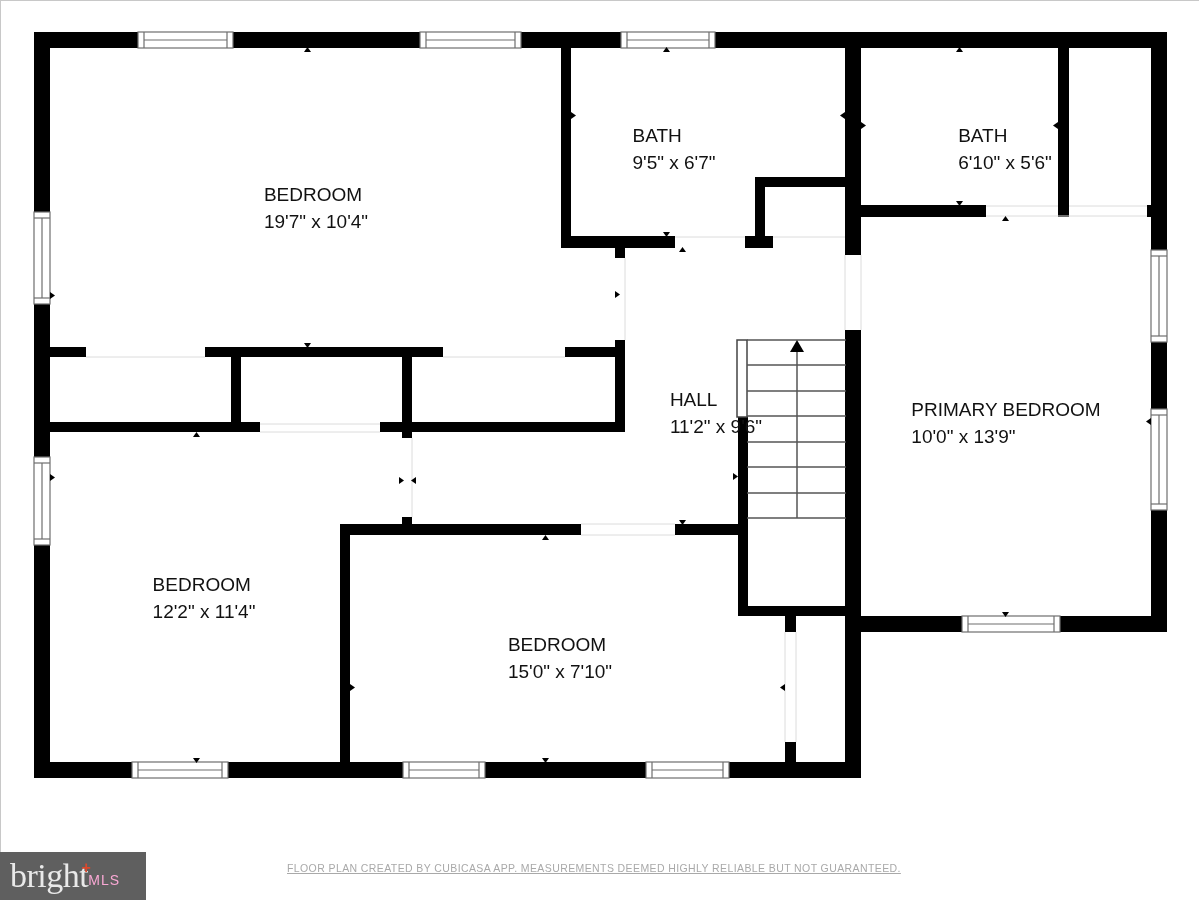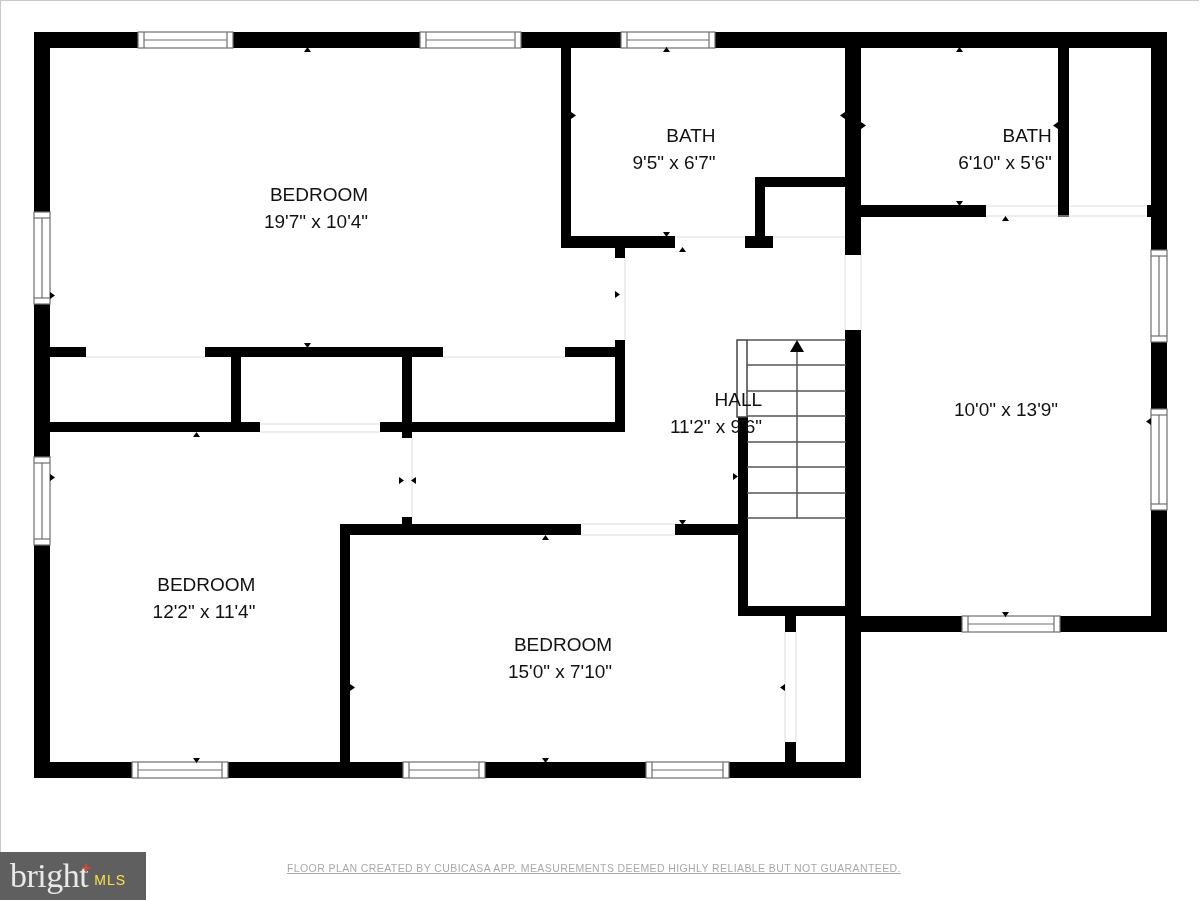--- a/index.html
+++ b/index.html
@@ -1,24 +1,24 @@
 <!DOCTYPE html>
 <html><head>
 <meta charset="utf-8">
 <style>
   html, body { margin: 0; padding: 0; background: #ffffff; }
   body { width: 1200px; height: 900px; position: relative; overflow: hidden; font-family: "Liberation Sans", sans-serif; }
   .frame { position: absolute; left: 0; top: 0; width: 1198px; height: 898px; border: 1px solid #c8c8c8; border-bottom: none; border-right: none; pointer-events: none; }
   svg.plan { position: absolute; left: 0; top: 0; width: 1200px; height: 900px; }
-  .label { position: absolute; text-align: right; color: #111; font-size: 19px; line-height: 27px; white-space: nowrap; transform: translateX(-50%); }
+  .label { position: absolute; text-align: left; color: #111; font-size: 19px; line-height: 27px; white-space: nowrap; transform: translateX(-50%); }
   .label span { display: block; }
   .logo { position: absolute; left: 0; top: 852px; width: 146px; height: 48px; background: #5f5f5f; display: flex; align-items: center; padding-left: 10px; box-sizing: border-box; }
   .logo .brand { font-family: "Liberation Serif", "DejaVu Serif", serif; font-size: 34px; color: #e9e9e9; letter-spacing: -0.5px; position: relative; line-height: 1; }
   .logo .plus { position: absolute; right: -2px; top: 1px; font-family: "Liberation Sans", sans-serif; font-size: 16px; color: #d9482c; font-weight: bold; }
-  .logo .mls { font-family: "Liberation Sans", sans-serif; font-size: 14px; color: #fde047; margin-left: 6px; letter-spacing: 1px; margin-top: 8px; }
+  .logo .mls { font-family: "Liberation Sans", sans-serif; font-size: 14px; color: #f9a8d4; letter-spacing: 1px; margin-top: 8px; }
   .footer { position: absolute; left: 287px; top: 862px; font-size: 10.5px; color: #a9a9a9; letter-spacing: 0.4px; white-space: nowrap; text-decoration: underline; }
 </style>
 </head>
 <body>
 
 <div class="frame"></div>
 
 <svg class="plan" viewBox="0 0 1200 900" xmlns="http://www.w3.org/2000/svg">
   <g fill="#000">
 
@@ -199,20 +199,21 @@
 </div>
 <div class="label" style="left:1005px; top:122px;">
   <span>BATH</span>
   <span>6'10" x 5'6"</span>
 </div>
 <div class="label" style="left:716px; top:386px;">
   <span>HALL</span>
   <span>11'2" x 9'6"</span>
 </div>
 <div class="label" style="left:1006px; top:396px;">
+  <span>PRIMARY BEDROOM</span>
   <span>10'0" x 13'9"</span>
 </div>
 <div class="label" style="left:204px; top:571px;">
   <span>BEDROOM</span>
   <span>12'2" x 11'4"</span>
 </div>
 <div class="label" style="left:560px; top:631px;">
   <span>BEDROOM</span>
   <span>15'0" x 7'10"</span>
 </div>

